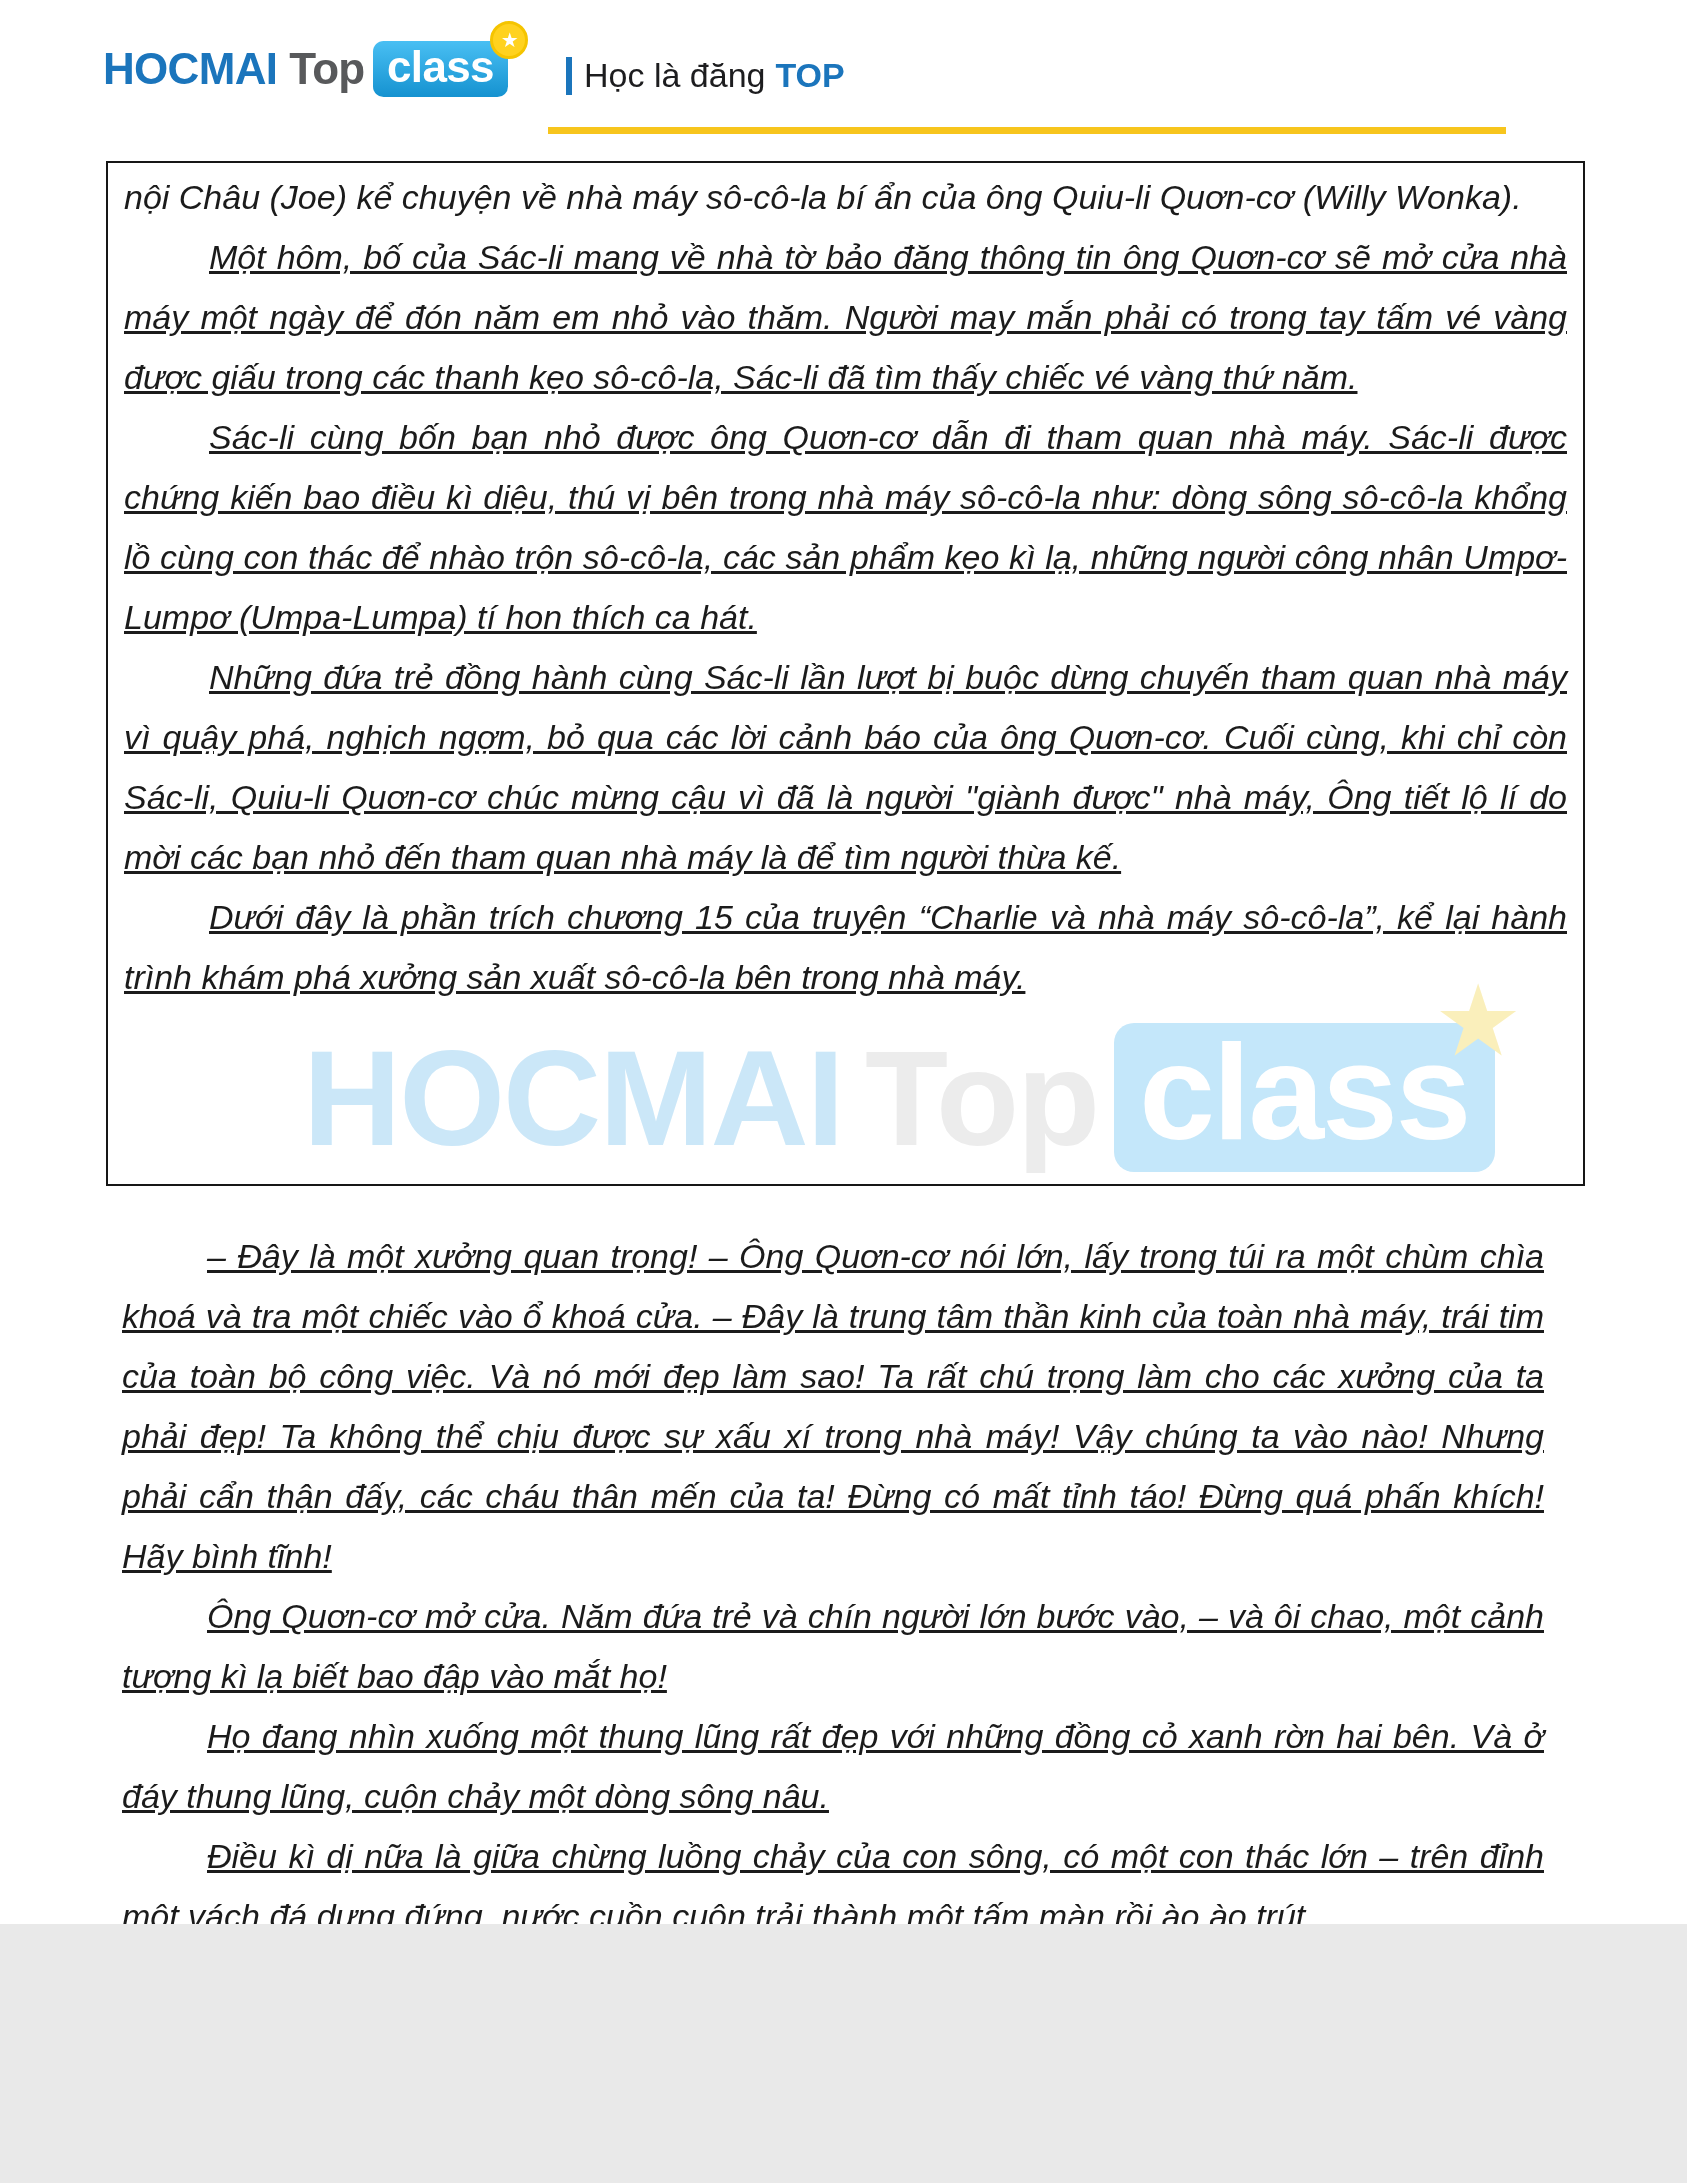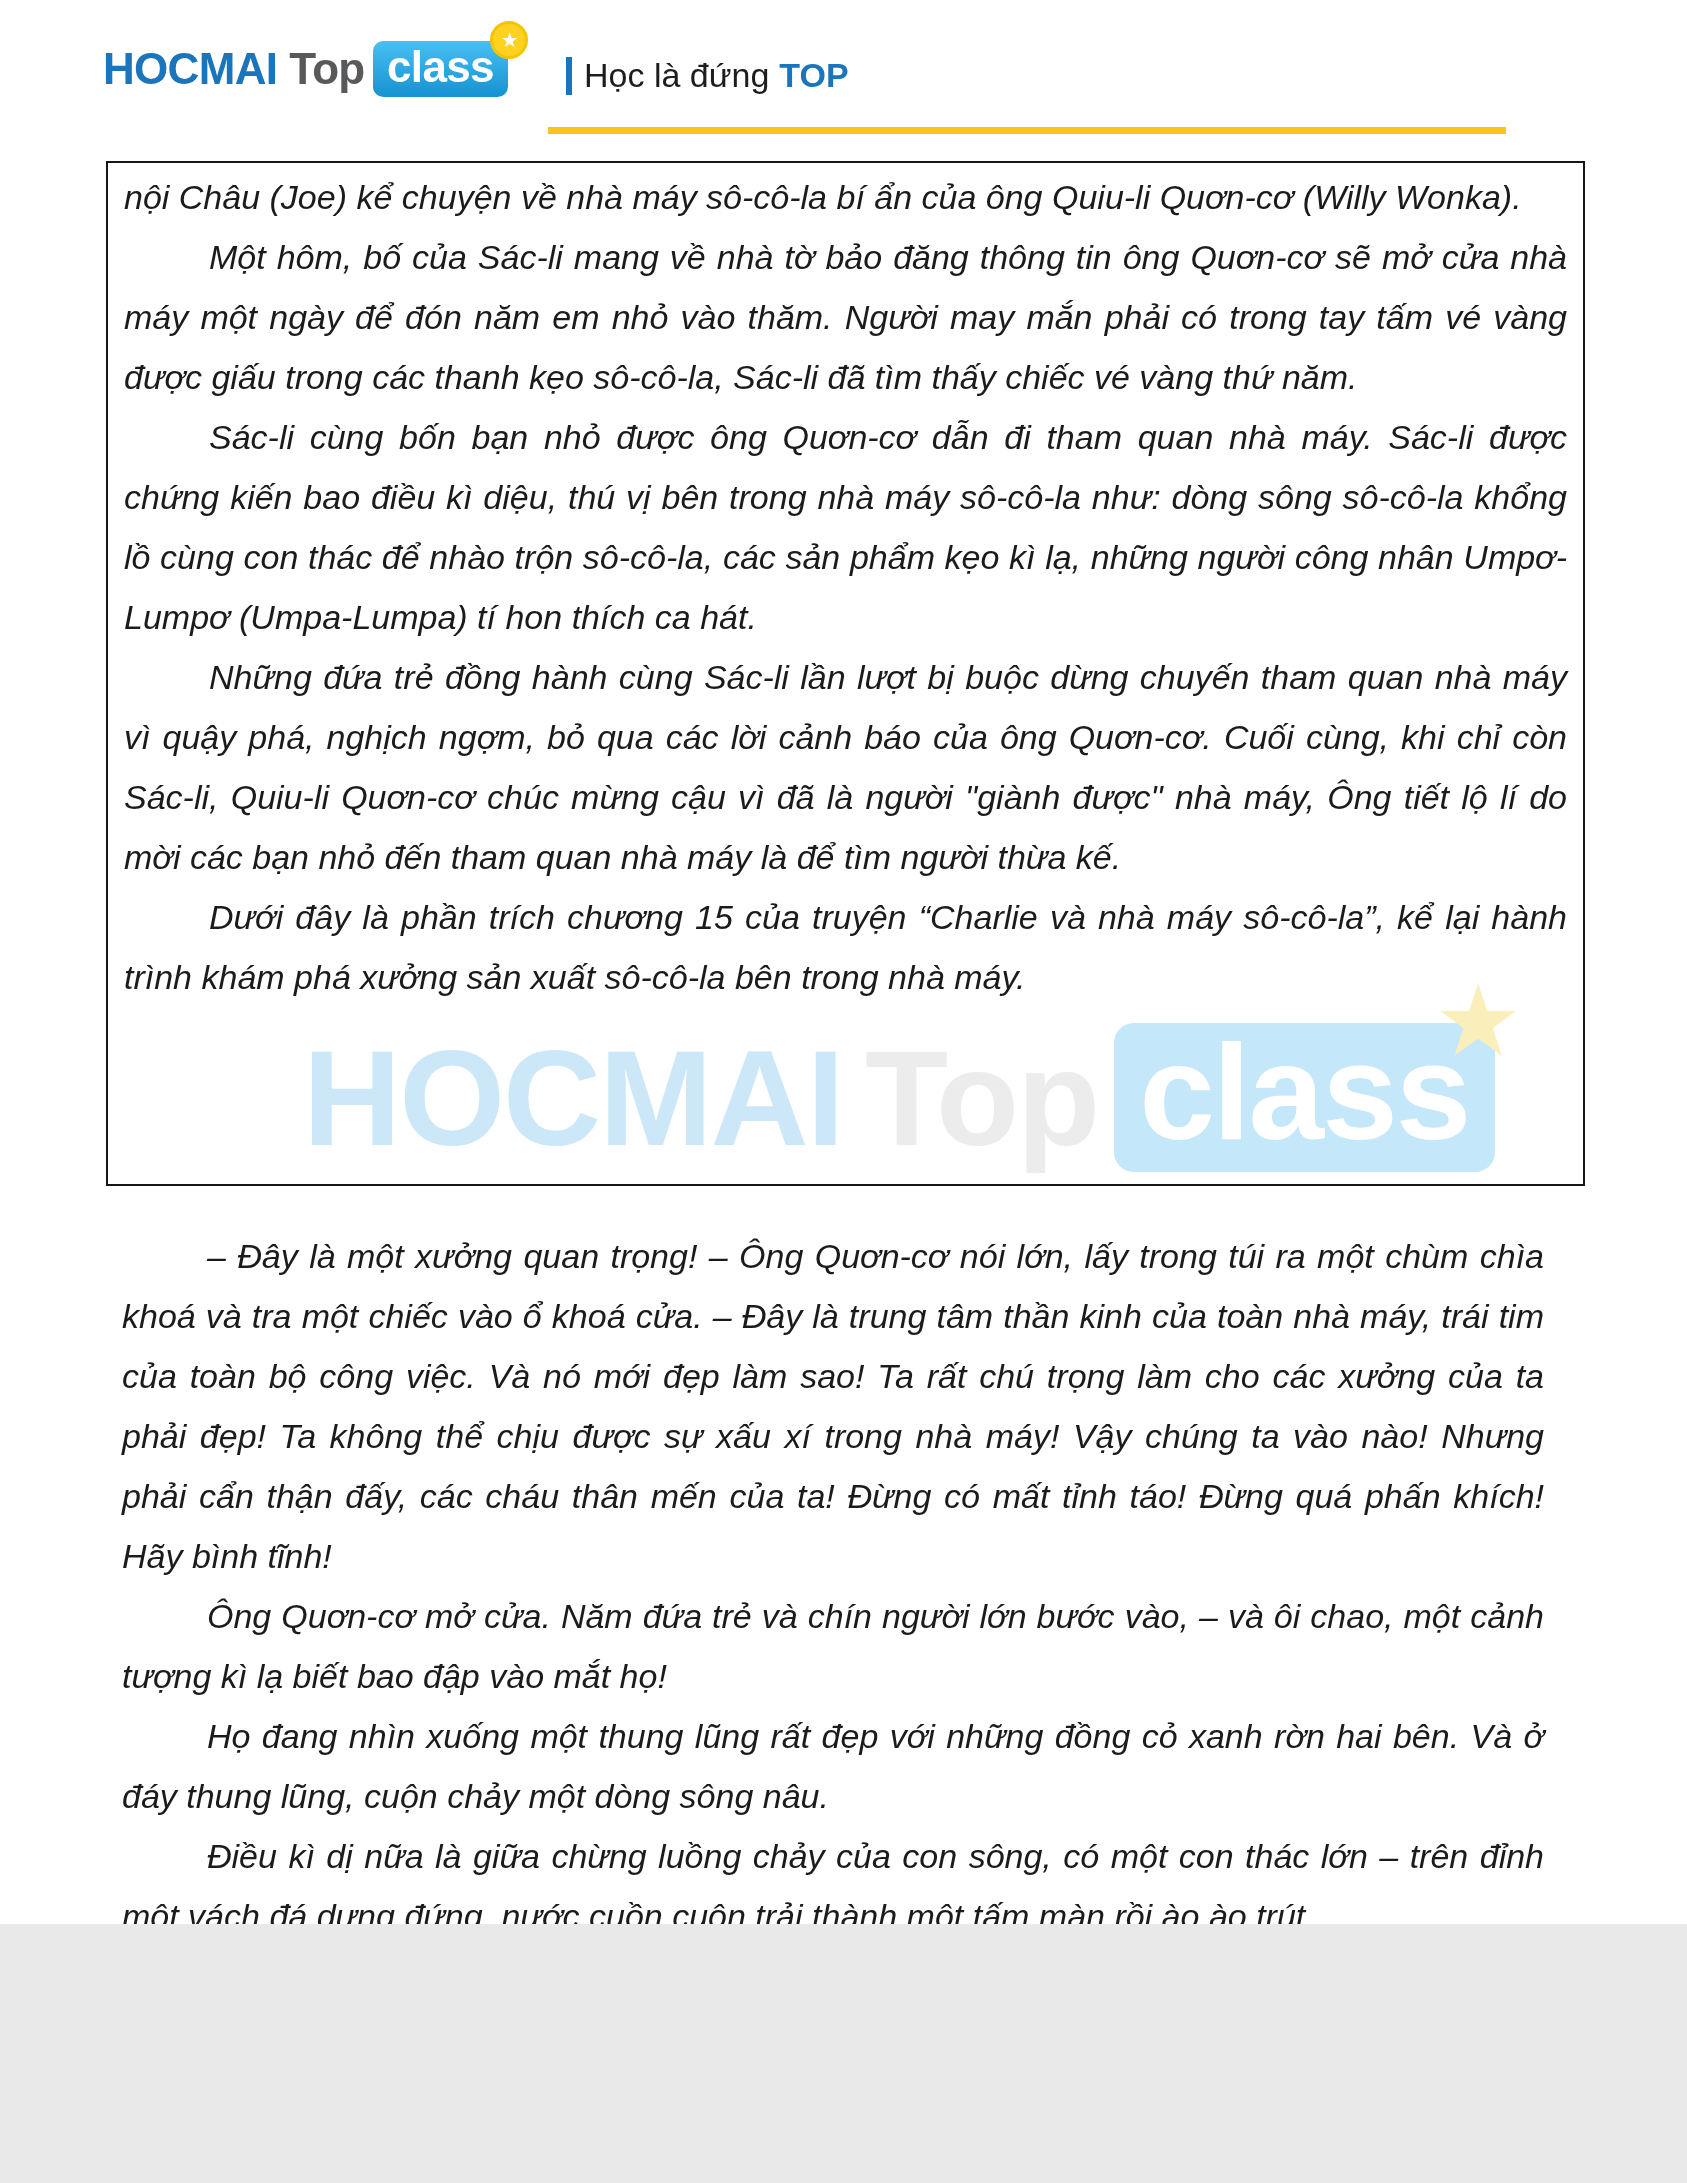--- a/index.html
+++ b/index.html
@@ -32,21 +32,21 @@
   .rule { position:absolute; top:127px; left:548px; width:958px; height:7.3px; background:#F7C51D; }
 
   
   .summary-box {
     position:absolute; top:161px; left:106px; width:1479px; height:1025px;
     border:2.6px solid #161616; padding:4px 16px; overflow:hidden;
     font-style:italic; font-size:34px; line-height:60px;
   }
   .paras { position:relative; z-index:1; }
   .para { text-align:justify; }
-  .para.indent { text-indent:85px; }
+  .para.indent { text-indent:85px;text-decoration:underline; }
 
   
   .watermark {
     position:absolute; top:860px; left:195px; z-index:0;
     display:flex; align-items:center; white-space:nowrap;
     font-style:normal; font-weight:800; font-size:136px; line-height:1; letter-spacing:-2px;
   }
   .wm-hocmai { color:#CBE7F8; }
   .wm-top { color:#ECECEC; margin-left:22.5px; }
   .wm-class {
@@ -82,21 +82,21 @@
     <span class="logo-word logo-hocmai">HOCMAI</span>
     <span class="logo-word logo-top">Top</span>
     <span class="logo-word logo-class">
       <span>class</span>
       <span class="logo-star">★</span>
     </span>
   </div>
 
   <div class="tagline">
     <span class="tagline-bar"></span>
-    <span>Học là đứng</span>
+    <span>Học là đăng</span>
     <span class="tagline-highlight">TOP</span>
   </div>
 
   <div class="rule"></div>
 
   <section class="summary-box">
     <div class="watermark">
       <span class="wm-hocmai">HOCMAI</span>
       <span class="wm-top">Top</span>
       <span class="wm-class">

